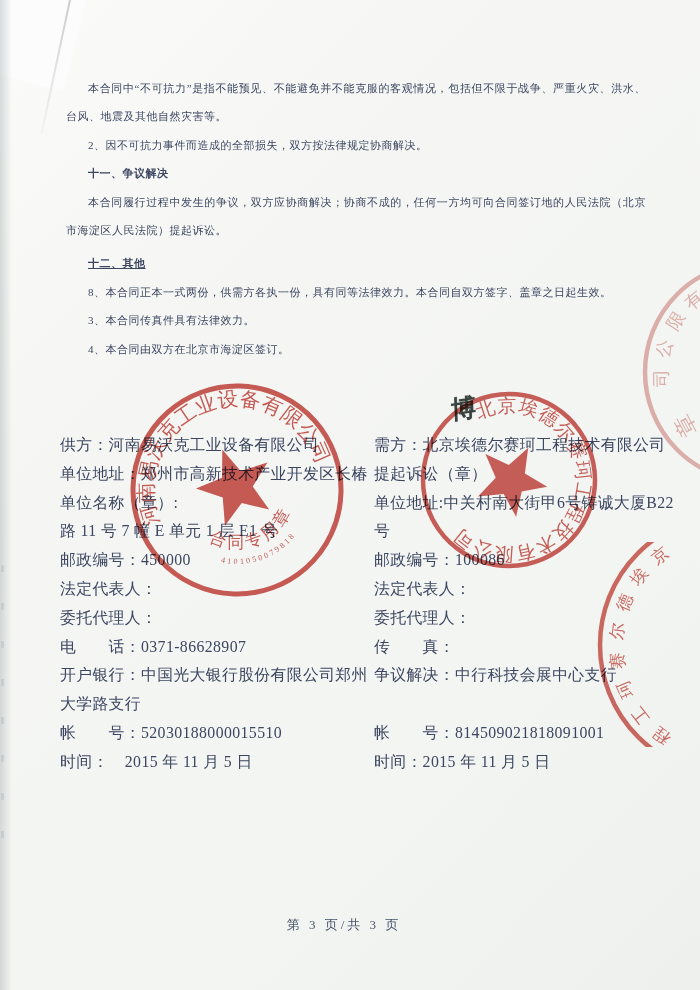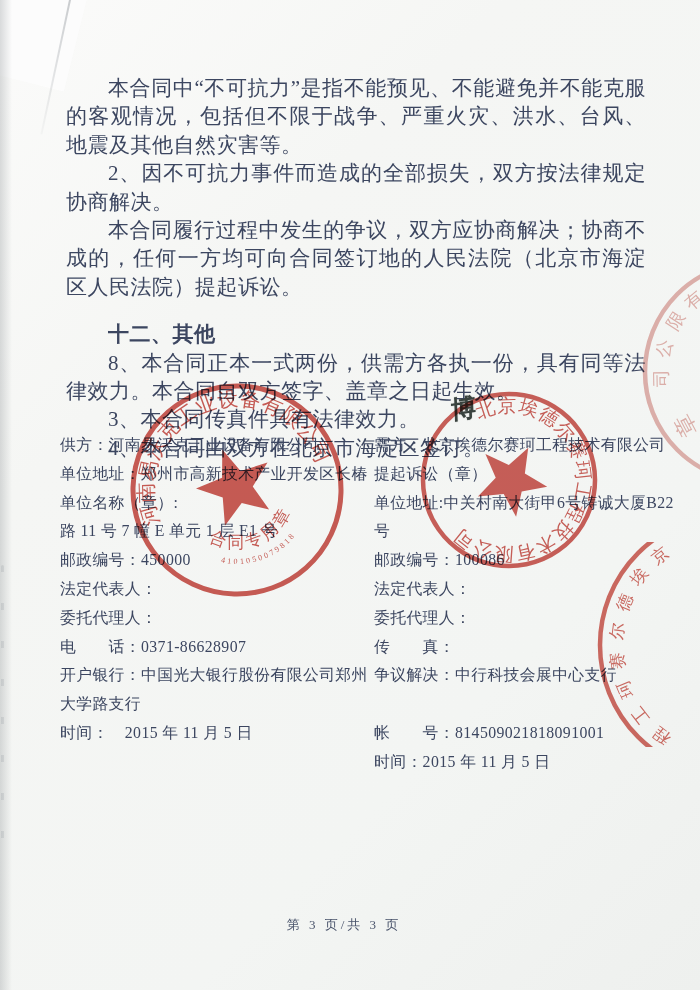--- a/index.html
+++ b/index.html
@@ -25,26 +25,26 @@
     position:absolute;left:-30px;top:-40px;width:110px;height:120px;
     background:#fdfdfc;transform:rotate(14deg);opacity:.8;
   }
   .edge-marks{
     position:absolute;left:1px;top:565px;width:6px;height:300px;
     background:repeating-linear-gradient(180deg,rgba(90,100,112,.22) 0 7px,rgba(90,100,112,0) 7px 38px);
     width:3px;border-radius:2px;opacity:.6;
   }
   .content{
     position:absolute;left:66px;right:54px;top:74px;
-    font-size:21px;line-height:28.4px;color:#3c4660;
+    font-size:11px;line-height:28.4px;color:#3c4660;
     text-align:justify;letter-spacing:.5px;
   }
   .para{margin:0;text-indent:2em;}
   .para.bold{font-weight:bold;}
-  .para.gap{margin-top:19px;}
+  .para.gap{margin-top:5px;text-decoration:underline;}
   .parties{position:absolute;top:431px;left:0;width:700px;font-size:15.8px;color:#3c4660;}
   .col{position:absolute;top:0;white-space:nowrap;}
   .col.left{left:60px;width:300px;}
   .col.right{left:374px;width:300px;}
   .pline{height:28.8px;line-height:28.8px;letter-spacing:.4px;}
   .footer{
     position:absolute;top:916px;left:0;width:688px;text-align:center;
     font-size:13px;color:#49536b;letter-spacing:3px;
   }
   .stamp{position:absolute;mix-blend-mode:multiply;pointer-events:none;}
@@ -64,20 +64,21 @@
   <div class="fold-line"></div>
   <div class="edge-shade-left"></div>
   <div class="edge-marks"></div>
 
   <div class="content">
 
       <p class="para">本合同中“不可抗力”是指不能预见、不能避免并不能克服的客观情况，包括但不限于战争、严重火灾、洪水、台风、地震及其他自然灾害等。</p>
 
       <p class="para">2、因不可抗力事件而造成的全部损失，双方按法律规定协商解决。</p>
 
+      <p class="para bold">十一、争议解决</p>
 
       <p class="para">本合同履行过程中发生的争议，双方应协商解决；协商不成的，任何一方均可向合同签订地的人民法院（北京市海淀区人民法院）提起诉讼。</p>
 
       <p class="para bold gap">十二、其他</p>
 
 
       <p class="para">8、本合同正本一式两份，供需方各执一份，具有同等法律效力。本合同自双方签字、盖章之日起生效。</p>
 
       <p class="para">3、本合同传真件具有法律效力。</p>
 
@@ -101,20 +102,21 @@
 
         <div class="pline">委托代理人：</div>
 
         <div class="pline">电　　话：0371-86628907</div>
 
 
         <div class="pline">开户银行：中国光大银行股份有限公司郑州</div>
 
         <div class="pline">大学路支行</div>
 
+        <div class="pline">帐　　号：52030188000015510</div>
 
         <div class="pline">时间：　2015 年 11 月 5 日</div>
       </div>
     <div class="col right">
 
         <div class="pline">需方：北京埃德尔赛珂工程技术有限公司</div>
 
         <div class="pline">提起诉讼（章）</div>
 
         <div class="pline">单位地址:中关村南大街甲6号铸诚大厦B22</div>

